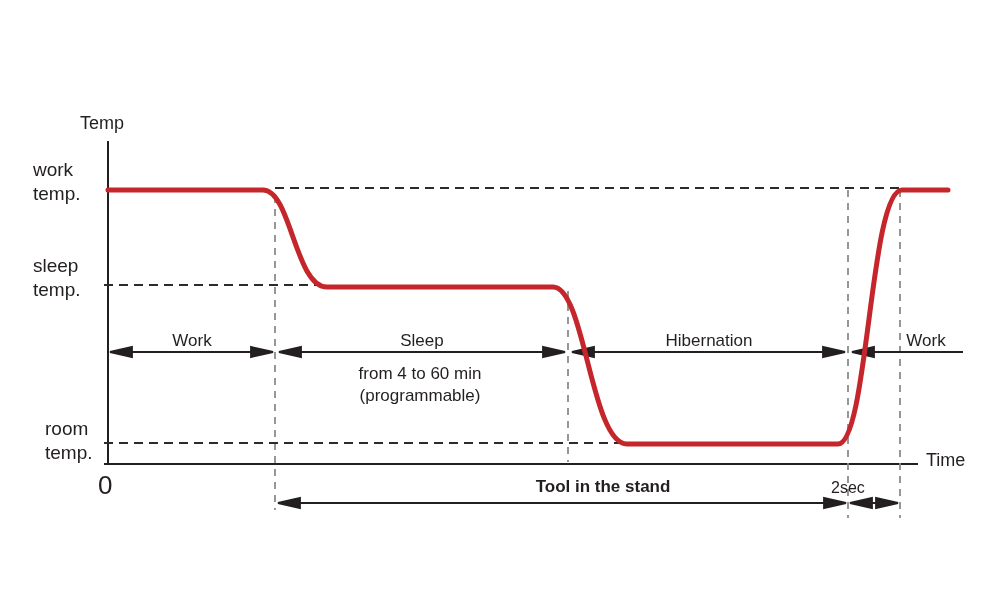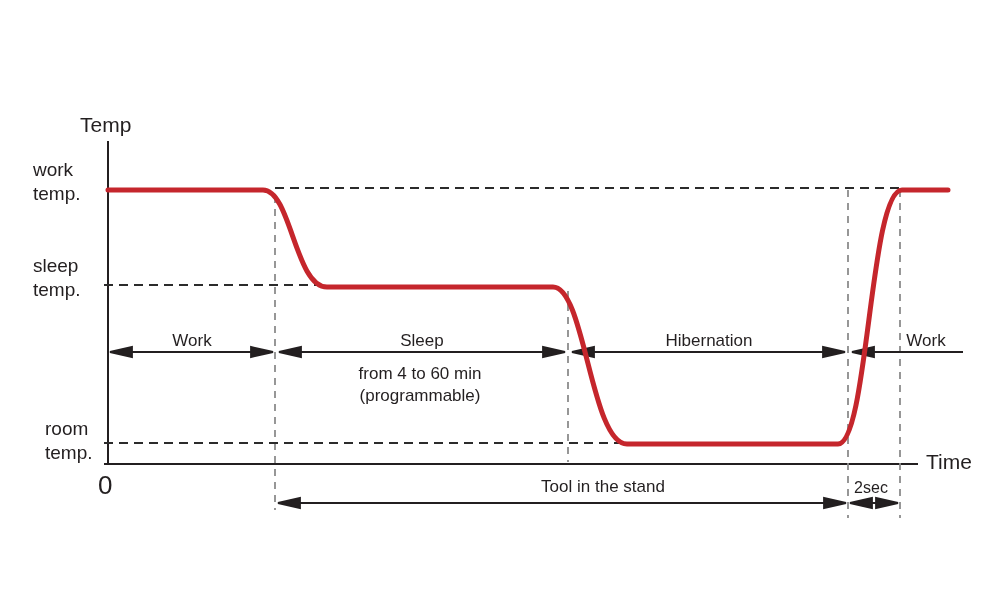--- a/index.html
+++ b/index.html
@@ -18,21 +18,21 @@
   }
   .stage svg {
     position: absolute;
     left: 0;
     top: 0;
   }
   .lbl {
     position: absolute;
     white-space: nowrap;
   }
-  .axis-title { font-size: 21px; }
+  .axis-title { font-size: 18px; }
   .origin-label { font-size: 26px; }
   .level-label {
     font-size: 19px;
     line-height: 24px;
     text-align: left;
   }
   .phase-label {
     font-size: 17px;
     width: 160px;
     text-align: center;
@@ -40,25 +40,25 @@
   .note-label {
     font-size: 17px;
     line-height: 22px;
     width: 220px;
     text-align: center;
   }
   .bottom-label {
     font-size: 17px;
     width: 200px;
     text-align: center;
+    font-weight: bold;
   }
   .sec-label {
     font-size: 16px;
     width: 80px;
-    text-align: center;
   }
 </style>
 </head>
 <body>
 
 <div class="stage">
 
   <svg width="1000" height="602" viewBox="0 0 1000 602">
 
     <line x1="108" y1="141" x2="108" y2="465" stroke="#231f20" stroke-width="2"></line>

